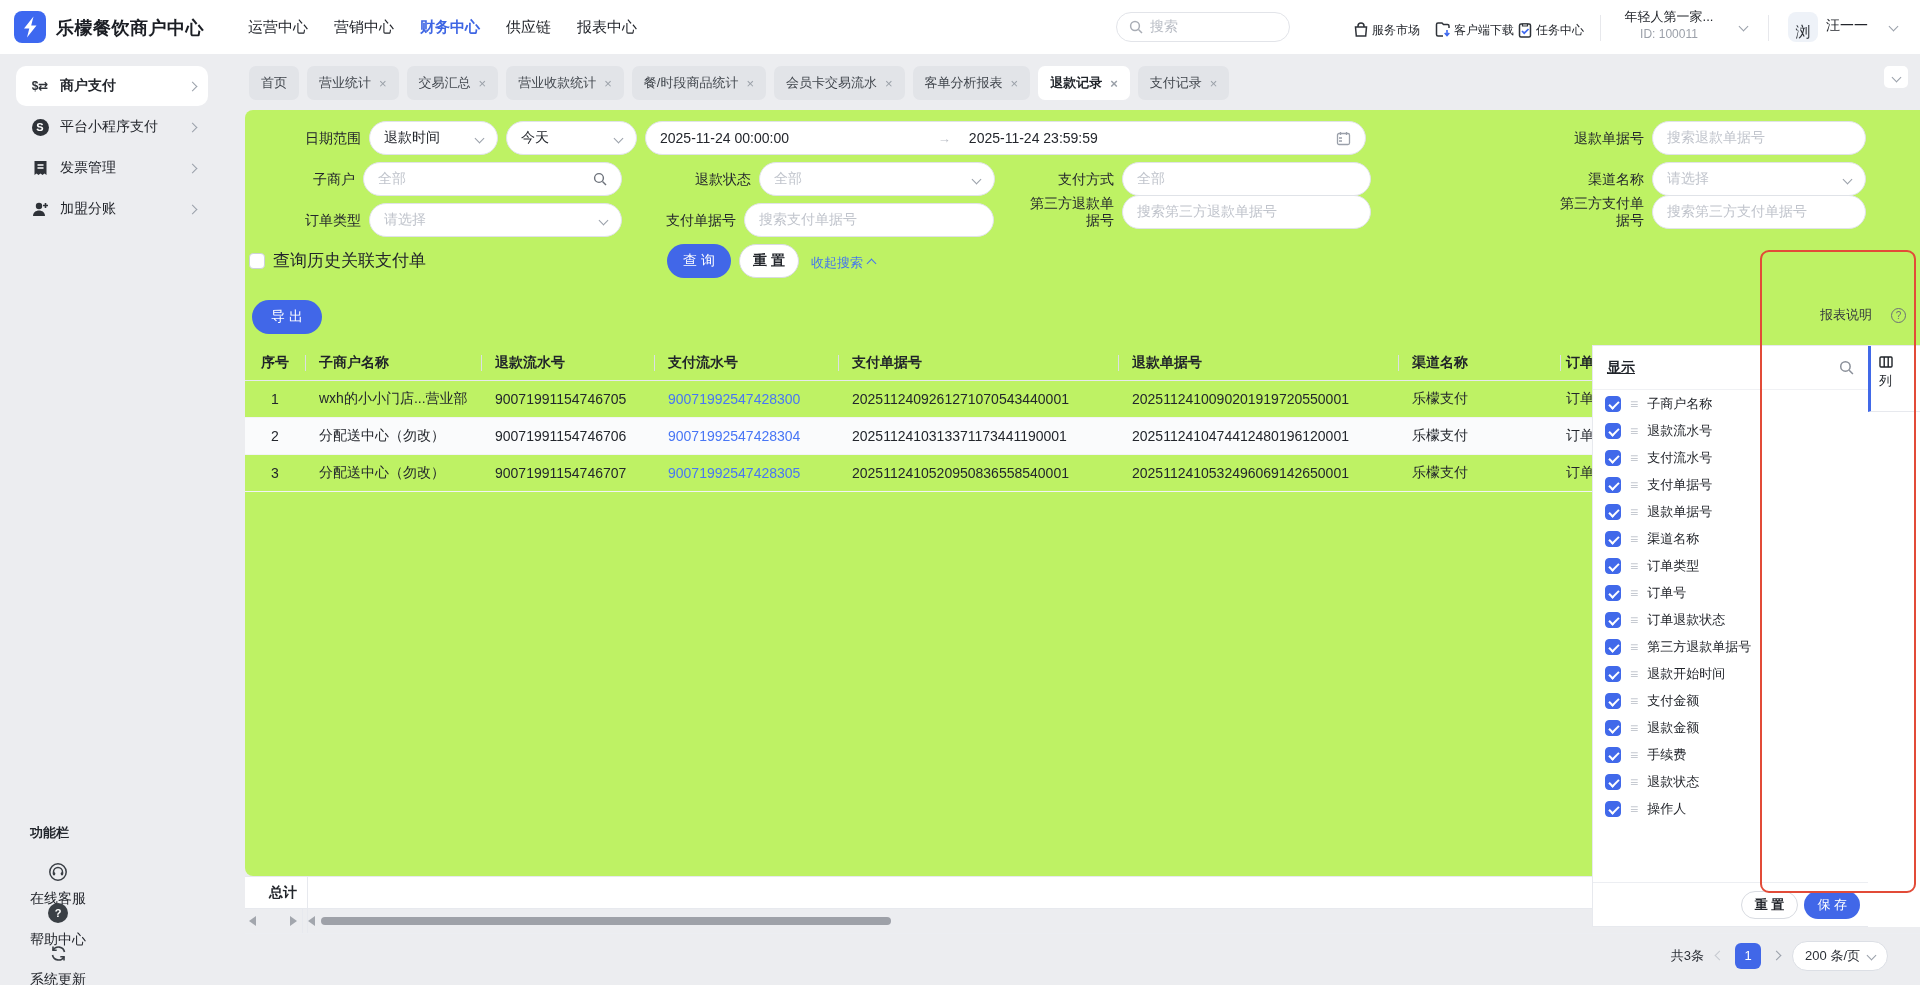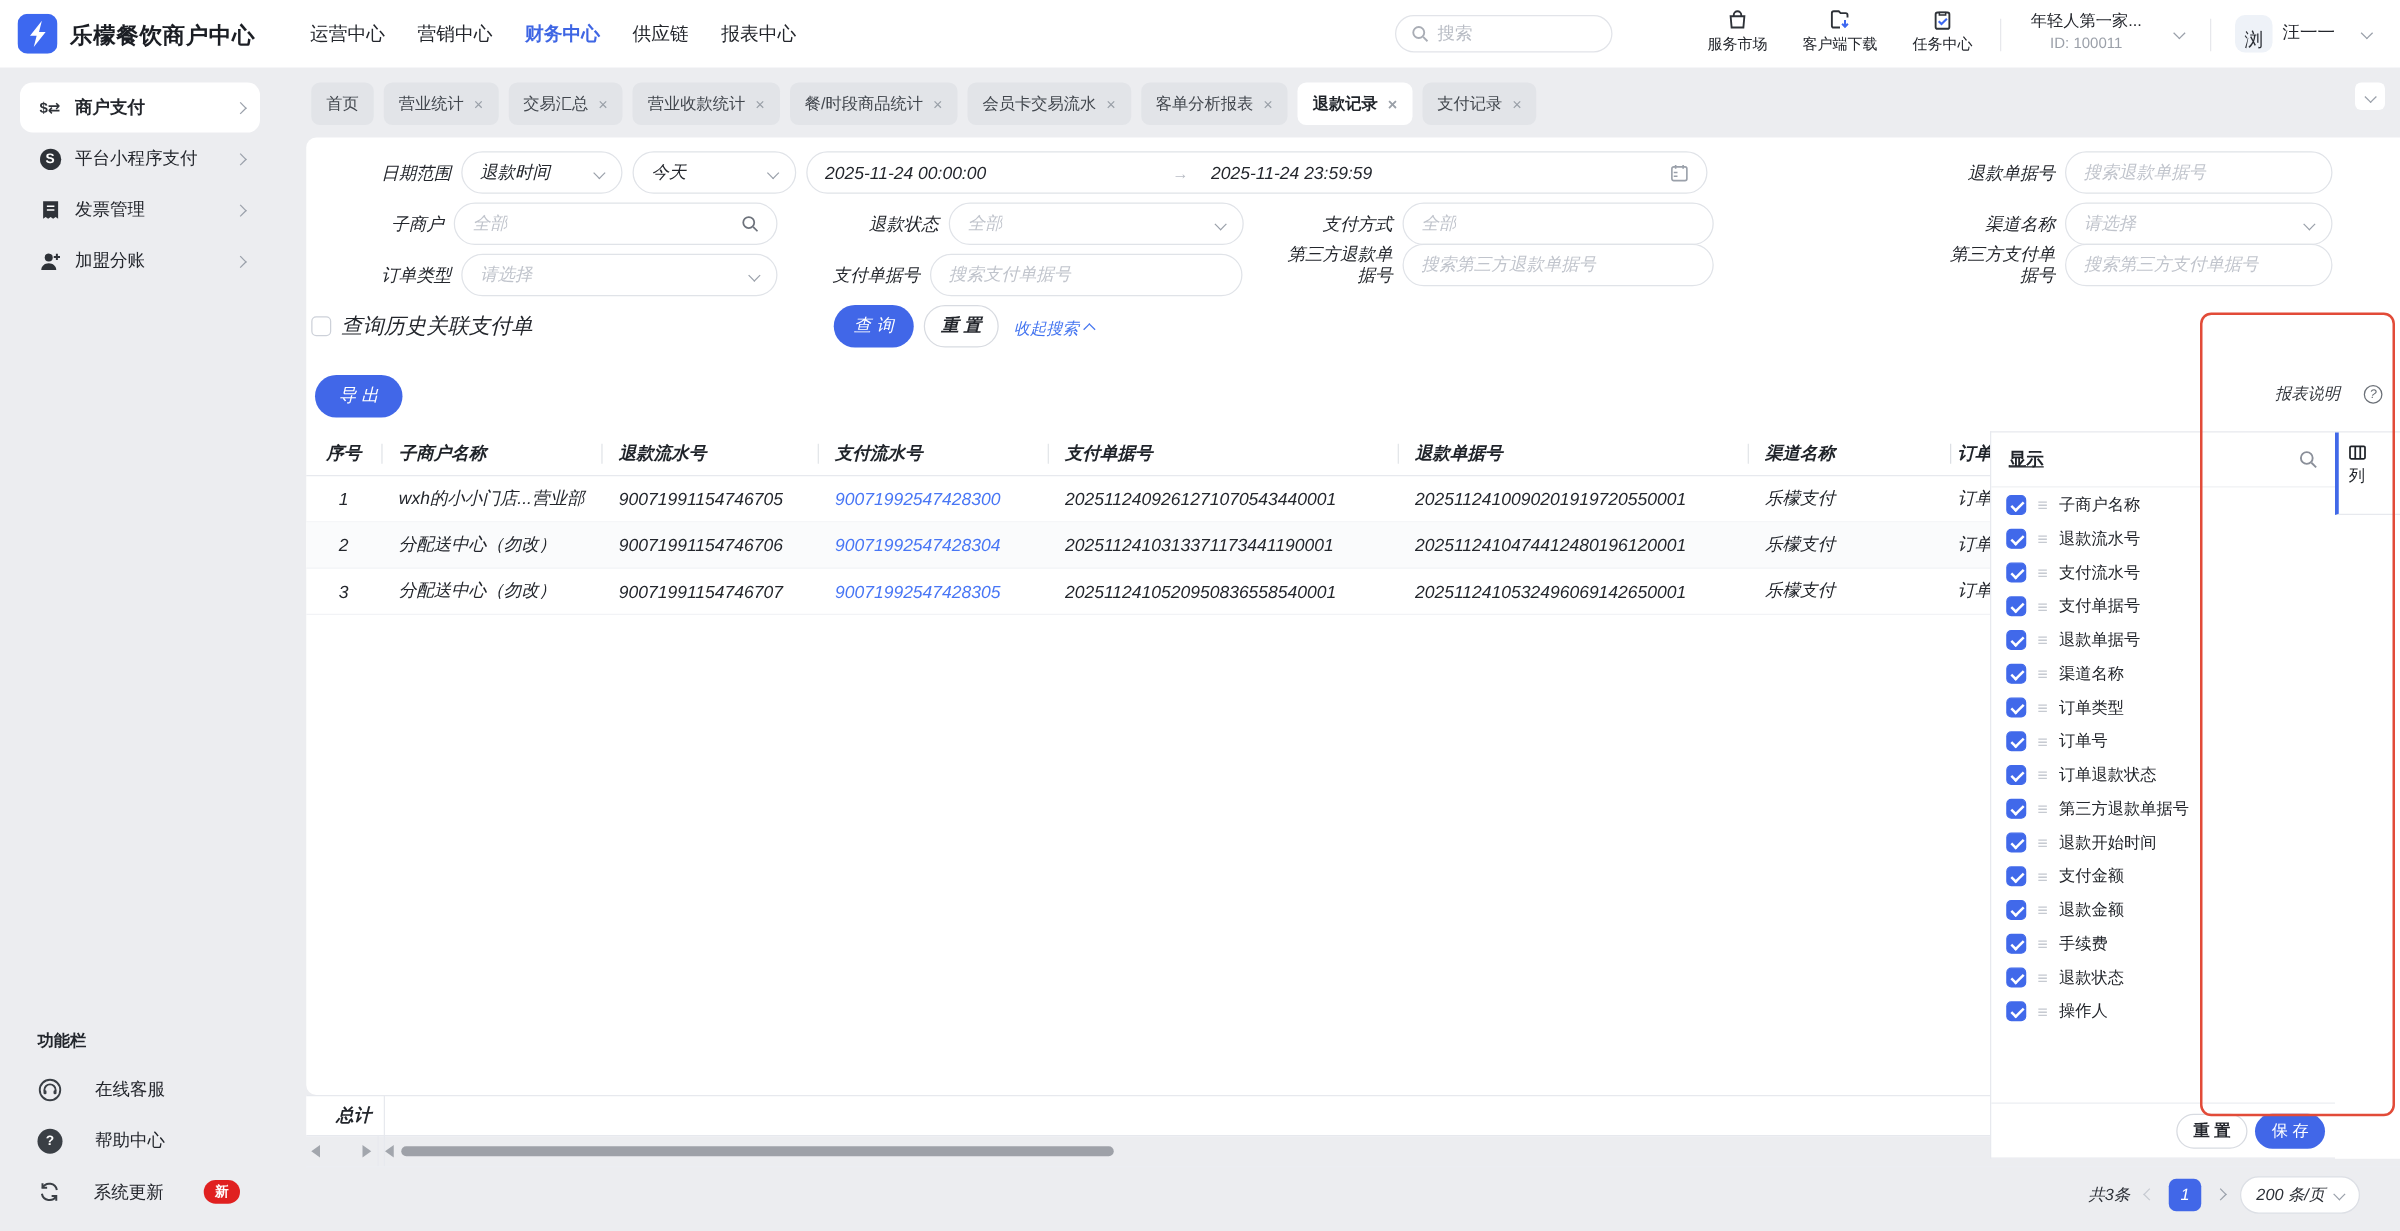--- a/index.html
+++ b/index.html
@@ -5,53 +5,53 @@
   *{margin:0;padding:0;box-sizing:border-box;font-family:"Liberation Sans","DejaVu Sans",sans-serif;}
   html,body{width:1920px;height:985px;overflow:hidden;background:#ECEDF0;position:relative;font-size:14px;color:#23262c;}
   
   .topbar{position:absolute;left:0;top:0;width:1920px;height:54px;background:#fff;display:flex;align-items:center;z-index:5;}
   .logo{position:absolute;left:14px;top:11px;width:32px;height:32px;}
   .brand{position:absolute;left:56px;top:16px;font-size:18px;font-weight:700;color:#1b1e24;letter-spacing:.5px;}
   .nav{position:absolute;left:248px;top:0;height:54px;display:flex;align-items:center;gap:26px;}
   .nav-item{font-size:15px;color:#23262c;cursor:pointer;white-space:nowrap;}
   .nav-item.active{color:#3f66e4;font-weight:600;}
   .tb-search{position:absolute;left:1116px;top:12px;width:174px;height:30px;border:1px solid #e2e4e9;border-radius:15px;display:flex;align-items:center;padding:0 12px;gap:7px;color:#b9bdc5;}
-  .qa{position:absolute;top:7px;width:76px;display:flex;flex-direction:column;align-items:center;gap:2px;cursor:pointer;}
+  .qa{position:absolute;top:21px;width:76px;display:flex;flex-direction:row;align-items:center;gap:2px;cursor:pointer;}
   .qa-label{font-size:12px;color:#23262c;white-space:nowrap;}
   .vdiv{position:absolute;top:15px;width:1px;height:26px;background:#e7e8ec;}
   .merchant{position:absolute;left:1614px;top:8px;width:110px;text-align:center;cursor:pointer;}
   .merchant .mname{font-size:13px;color:#23262c;white-space:nowrap;}
   .merchant .mid{font-size:12px;color:#9ba0a9;margin-top:1px;}
   .avatar{position:absolute;left:1788px;top:12px;width:30px;height:30px;border-radius:8px;background:#eef2f8;display:flex;align-items:flex-end;justify-content:center;font-size:15px;color:#2b2f36;overflow:hidden;cursor:pointer;}
   .uname{position:absolute;left:1826px;top:17px;font-size:14px;color:#23262c;cursor:pointer;}
   
   .chev{display:inline-block;width:7px;height:7px;border-right:1.6px solid #9aa0aa;border-bottom:1.6px solid #9aa0aa;transform:rotate(45deg);}
   .chev.r{transform:rotate(-45deg);}
   .chev.u{transform:rotate(-135deg);}
   .chev.l{transform:rotate(135deg);}
   .chev.blue{border-color:#4374f0;}
   
   .sidebar{position:absolute;left:0;top:54px;width:224px;height:931px;}
   .side-item{position:absolute;left:16px;width:192px;height:40px;display:flex;align-items:center;padding:0 12px 0 14px;border-radius:10px;cursor:pointer;gap:10px;}
   .side-item.active{background:#fff;font-weight:700;}
   .side-item .lbl{font-size:14px;color:#23262c;flex:1;white-space:nowrap;}
   .sicon{width:20px;display:flex;justify-content:center;color:#2e3238;font-weight:700;font-size:12px;}
   .sfoot-title{position:absolute;left:30px;top:770px;font-size:13px;font-weight:700;color:#22262c;}
-  .sfoot-item{position:absolute;left:30px;display:flex;align-items:center;gap:26px;cursor:pointer;}
+  .sfoot-item{position:absolute;left:30px;display:flex;align-items:center;gap:8px;cursor:pointer;flex-direction:column;}
   .sfoot-item .lbl{font-size:14px;color:#23262c;}
   .dot-ic{width:20px;height:20px;border-radius:50%;background:#3a3f45;color:#fff;display:flex;align-items:center;justify-content:center;font-size:11px;font-weight:700;}
   .badge-new{margin-left:6px;background:#e02020;color:#fff;font-size:11px;font-weight:700;padding:2px 9px;border-radius:10px;}
   
   .tabbar{position:absolute;left:249px;top:66px;display:flex;gap:8px;align-items:center;}
   .tab{height:34px;background:#e2e4e8;border-radius:7px;display:flex;align-items:center;padding:0 12px;gap:8px;font-size:13px;color:#41464d;cursor:pointer;white-space:nowrap;}
   .tab.active{background:#fff;color:#1f2329;font-weight:600;}
   .tab .x{color:#9aa0a8;font-size:13px;cursor:pointer;}
   .tab-collapse{position:absolute;left:1884px;top:66px;width:24px;height:22px;background:#fff;border-radius:5px;display:flex;align-items:center;justify-content:center;cursor:pointer;}
   
-  .card{position:absolute;left:245px;top:110px;width:1675px;height:766px;background:#ffffff;border-radius:8px 0 0 8px;font-style:italic;}
+  .card{position:absolute;left:245px;top:110px;width:1675px;height:766px;background:#bef264;border-radius:8px 0 0 8px;}
   .fgroup{position:absolute;display:flex;align-items:center;}
   .flabel{font-size:14px;color:#23262c;text-align:right;line-height:17px;white-space:nowrap;}
   .flabel.wrap{white-space:normal;width:88px;}
   .inp{display:flex;align-items:center;height:34px;border:1px solid #e0e3e8;border-radius:17px;background:#fff;font-size:14px;padding:0 14px;color:#23262c;}
   .inp .ph{color:#c0c4cc;white-space:nowrap;overflow:hidden;}
   .inp .val{color:#23262c;white-space:nowrap;}
   .inp .chev{margin-left:auto;}
   .arrow-sep{color:#b9bdc5;font-size:13px;}
   .cbx{width:16px;height:16px;border-radius:4px;border:1px solid #cdd1d9;background:#fff;cursor:pointer;flex:none;}
   .cbx.on{background:#4169ea;border-color:#4169ea;position:relative;}

